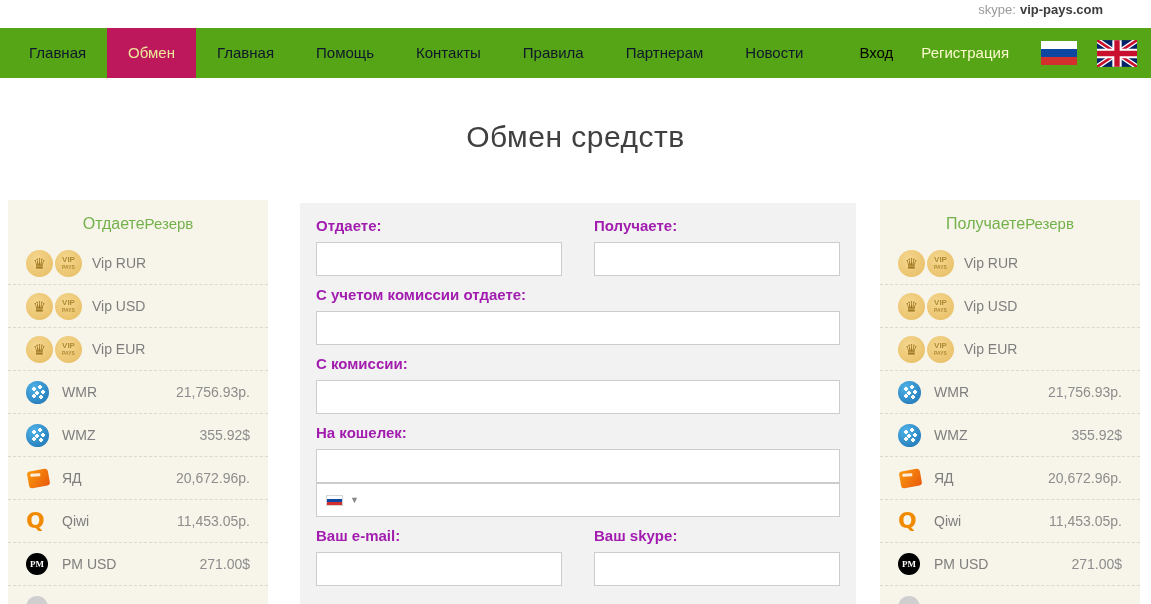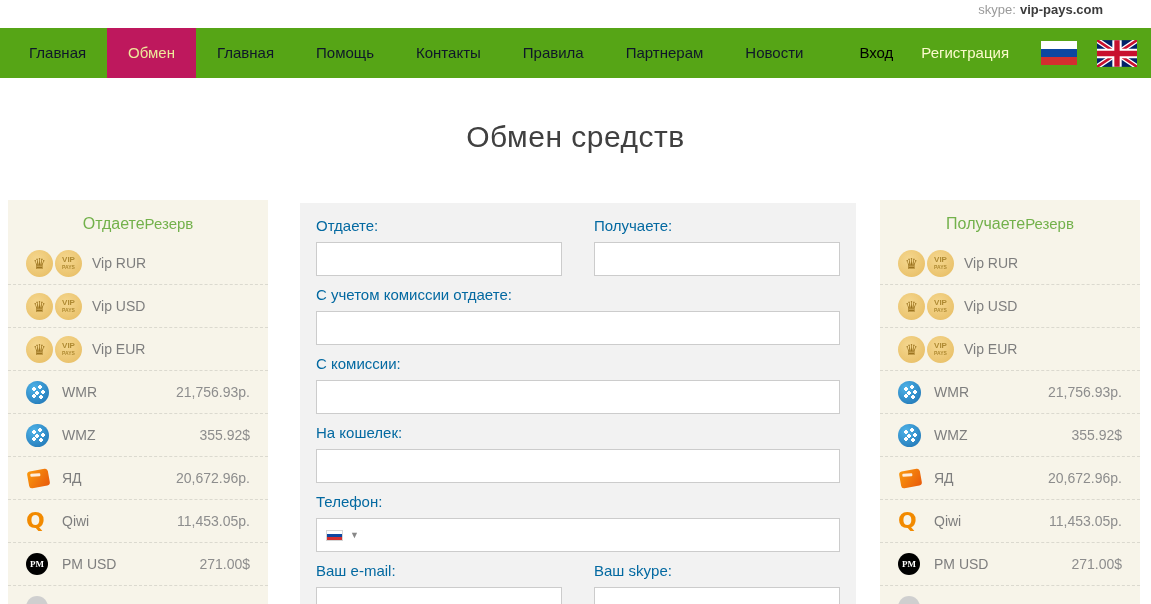--- a/index.html
+++ b/index.html
@@ -67,21 +67,21 @@
   .qiwi-q { font-size:22px; line-height:22px; font-weight:bold; color:#f28a00;
       font-family:"DejaVu Sans", sans-serif; }
   .pm-circle { width:22px; height:22px; border-radius:50%; background:#000000;
       color:#fff; display:flex; align-items:center; justify-content:center;
       font-family:"Liberation Serif", serif; font-weight:bold; font-size:9px; }
   .unknown-circle { width:22px; height:22px; border-radius:50%; background:#cfcfcf; }
 
   
   .form-panel { position:absolute; left:300px; top:203px; width:556px; height:401px;
                 background:#f2f2f2; padding:4px 16px 0 16px; }
-  .form-label { display:block; font-size:15px; font-weight:normal; color:#0369a1;
+  .form-label { display:block; font-size:15px; font-weight:bold; color:#a21caf;
                 margin:10px 0 8px 0; }
   .text-input { width:100%; height:34px; border:1px solid #ccc; background:#fff;
                 font-size:14px; padding:0 8px; font-family:inherit; color:#333; }
   .two-col { display:flex; gap:32px; }
   .two-col > div { flex:1; }
   .phone-input { width:100%; height:34px; border:1px solid #ccc; background:#fff;
                  display:flex; align-items:center; padding:0 9px; cursor:pointer; }
   .flag-ru-small { width:17px; height:11px; border:1px solid #d6d6d6;
       background:linear-gradient(#ffffff 0 33%, #0d47a1 33% 66%, #d32f2f 66% 100%); }
   .caret { font-size:9px; color:#888; margin-left:7px; }
@@ -216,21 +216,20 @@
       <label class="form-label">Получаете:</label>
       <input class="text-input" value="" style="">
     </div>
   </div>
   <label class="form-label">С учетом комиссии  отдаете:</label>
   <input class="text-input" value="" style="">
   <label class="form-label">С комиссии:</label>
   <input class="text-input" value="" style="">
   <label class="form-label">На кошелек:</label>
   <input class="text-input" value="" style="">
-  <label class="form-label">Телефон:</label>
   <div class="phone-input">
     <span class="flag-ru-small"></span>
     <span class="caret">▼</span>
   </div>
   <div class="two-col">
     <div>
       <label class="form-label">Ваш e-mail:</label>
       <input class="text-input" value="" style="">
     </div>
     <div>

